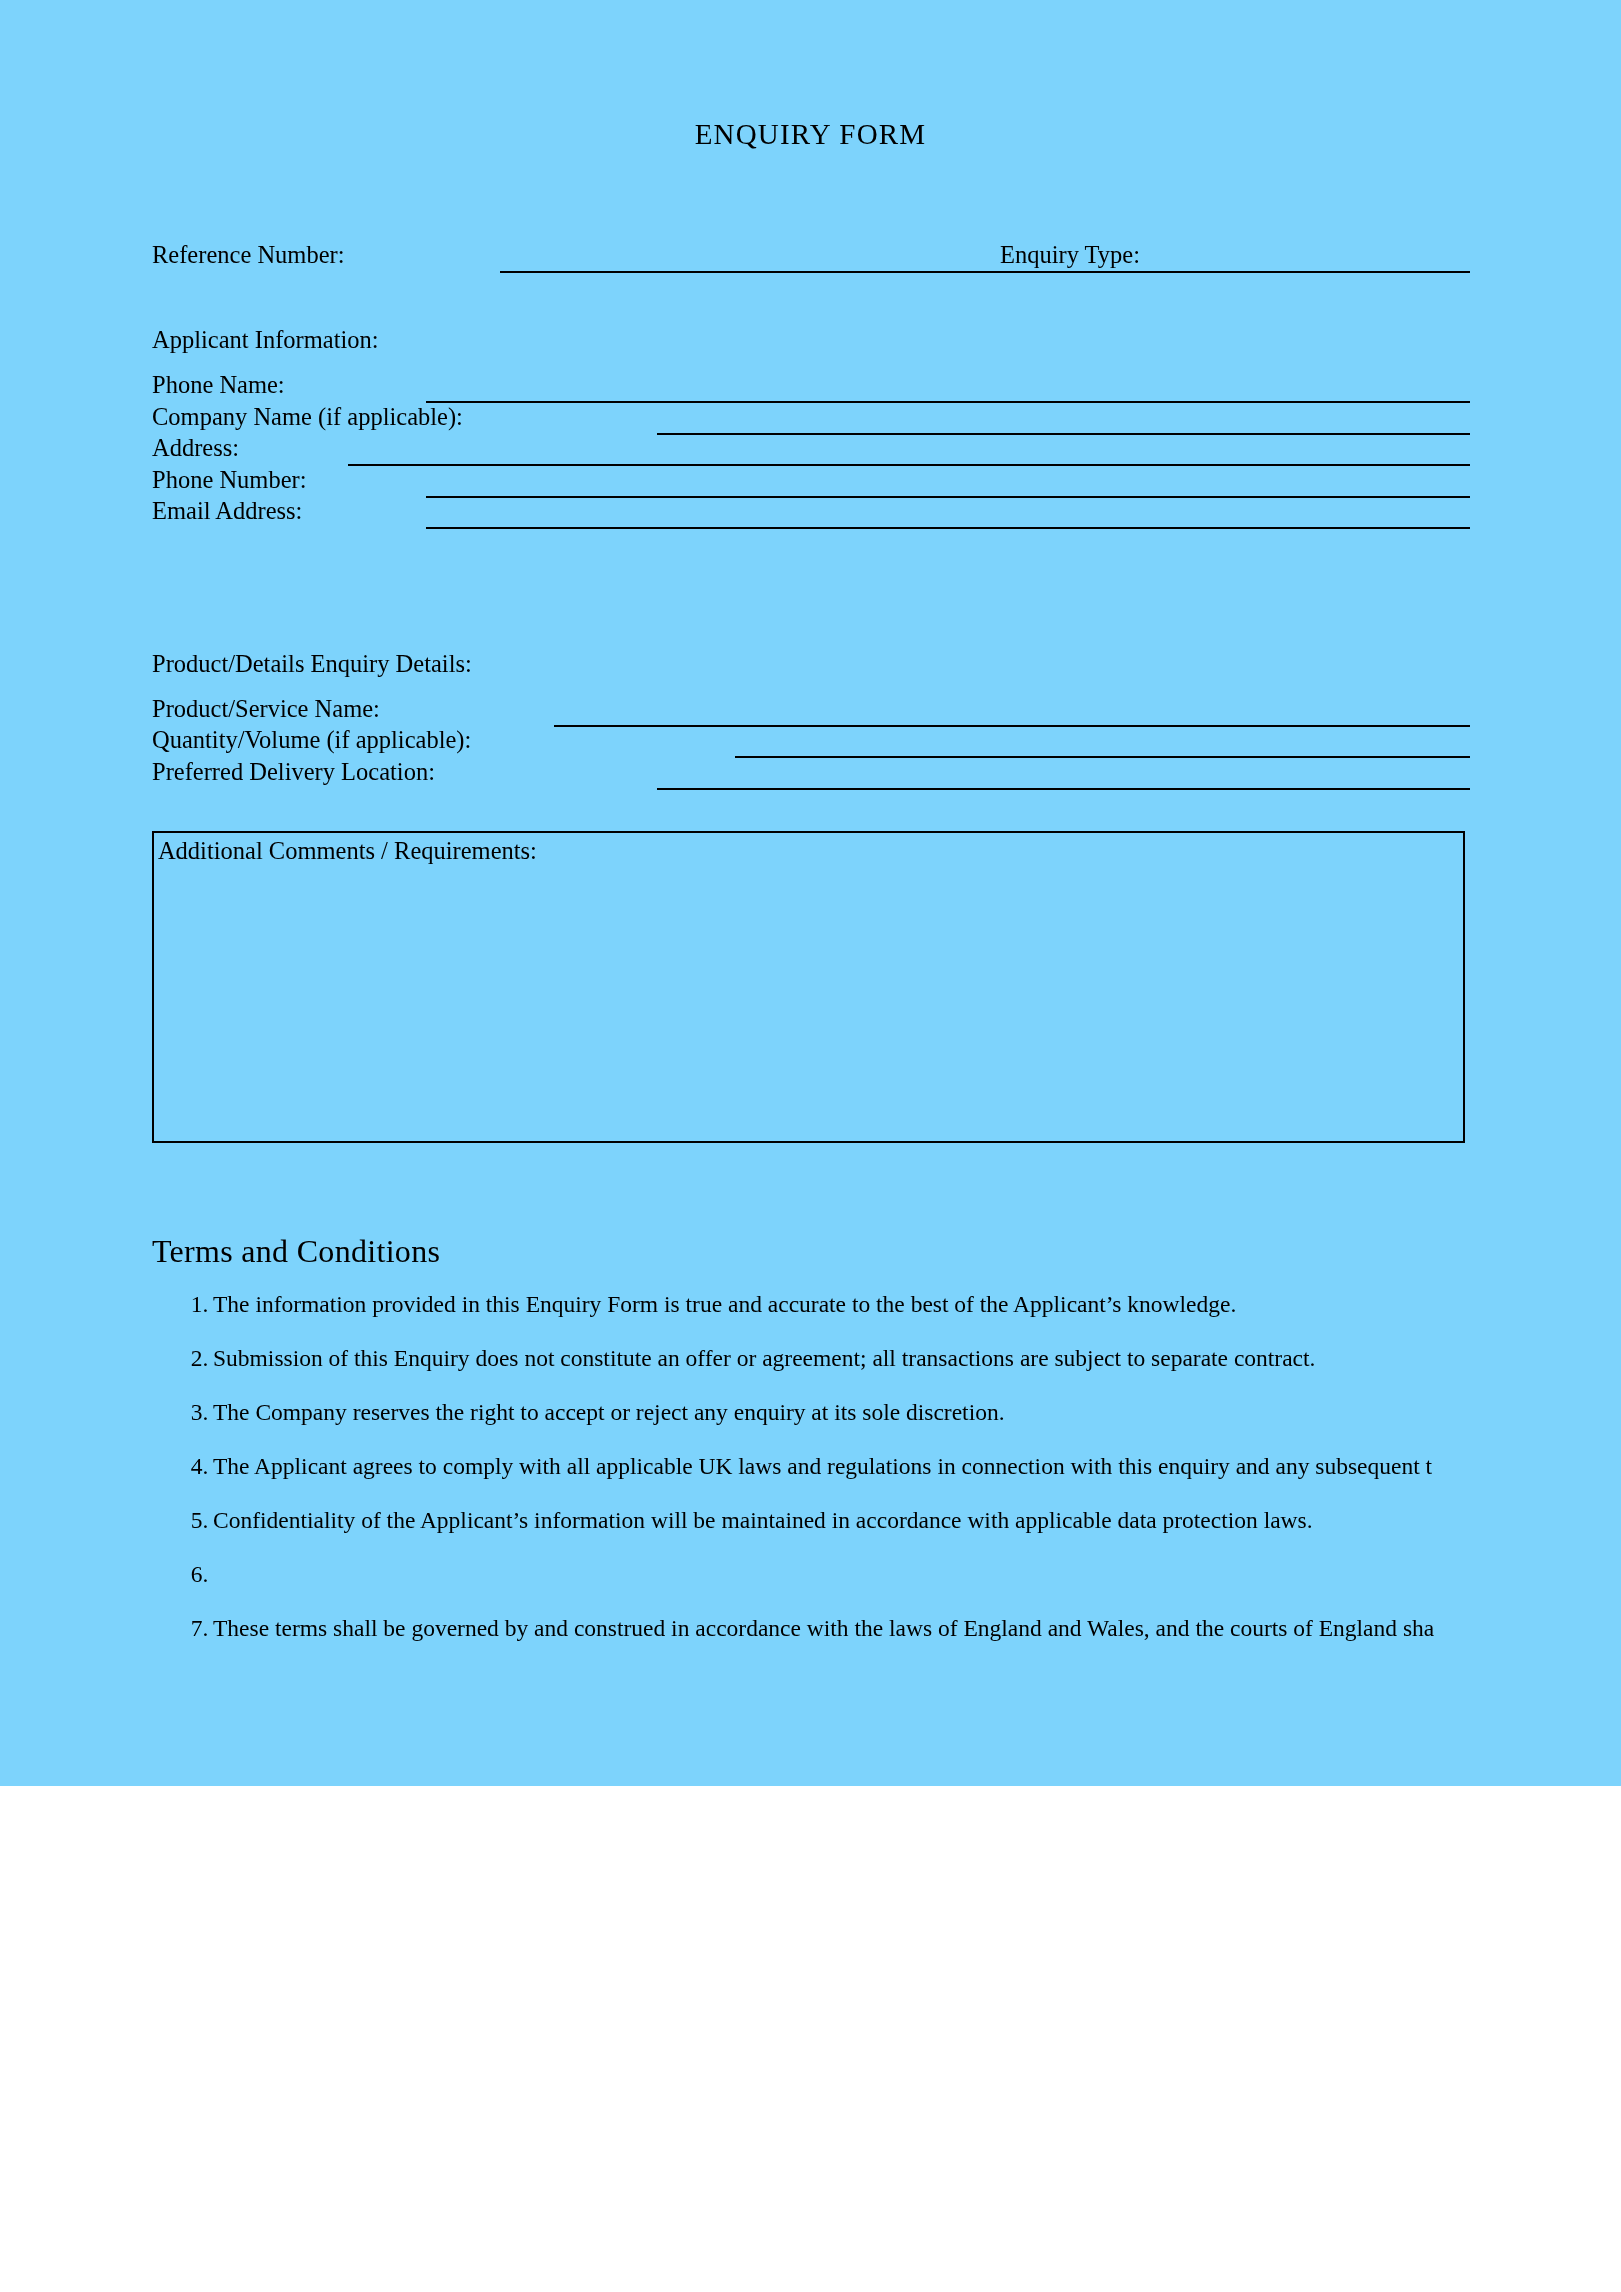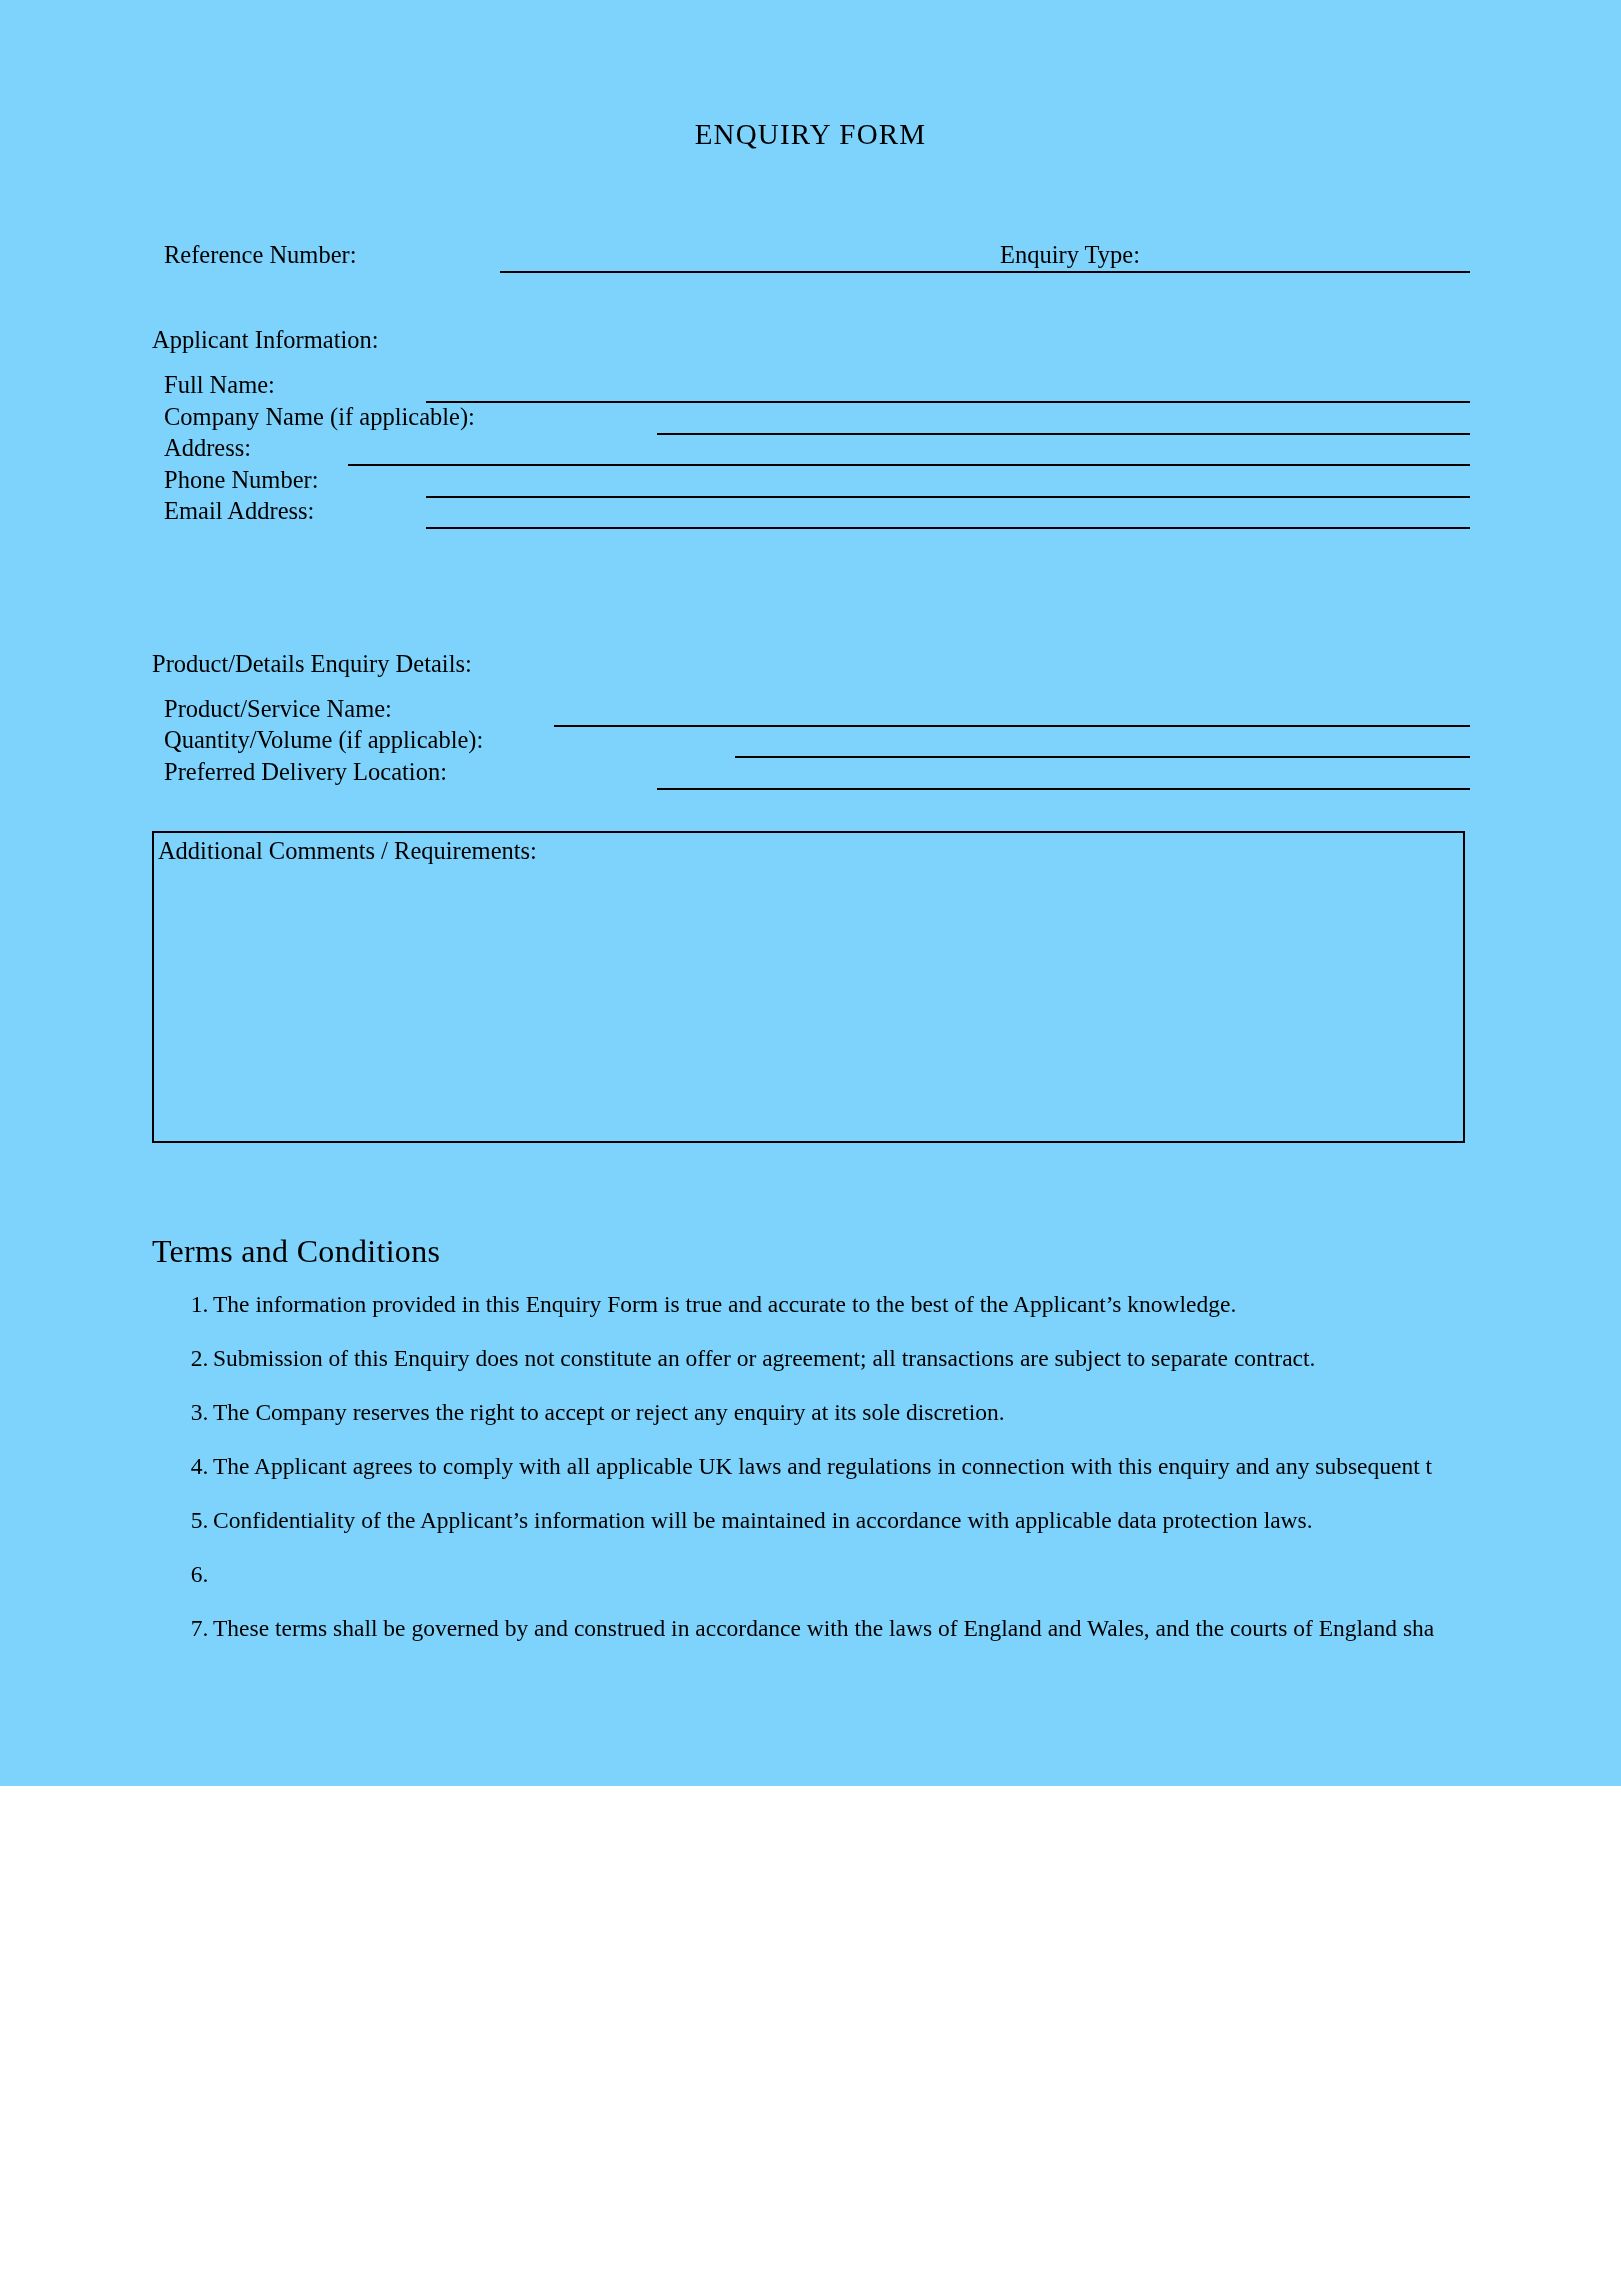--- a/index.html
+++ b/index.html
@@ -38,21 +38,21 @@
 
   
   .row {
     position: absolute;
     left: 152px;
     width: 1318px;
     height: 33px;
   }
   .label {
     position: absolute;
-    left: 12px;
+    left: 0;
     top: 0;
     font-size: 24.5px;
     white-space: nowrap;
     line-height: 29px;
   }
   .label.right {
     left: 848px;
   }
   .rule {
     position: absolute;
@@ -135,21 +135,21 @@
 
   <div class="row" style="top:240px;">
     <span class="label">Reference Number:</span>
     <span class="label right">Enquiry Type:</span>
     <span class="rule" style="left:348px; right:0;"></span>
   </div>
 
   <div class="section-head" style="top:325px;">Applicant Information:</div>
 
   <div class="row" style="top:370px;">
-    <span class="label">Full Name:</span>
+    <span class="label">Phone Name:</span>
     <span class="rule" style="left:274px; right:0;"></span>
   </div>
 
   <div class="row" style="top:433px;">
     <span class="label">Address:</span>
     <span class="rule" style="left:196px; right:0;"></span>
   </div>
 
   <div class="row" style="top:402px;">
     <span class="label">Company Name (if applicable):</span>

